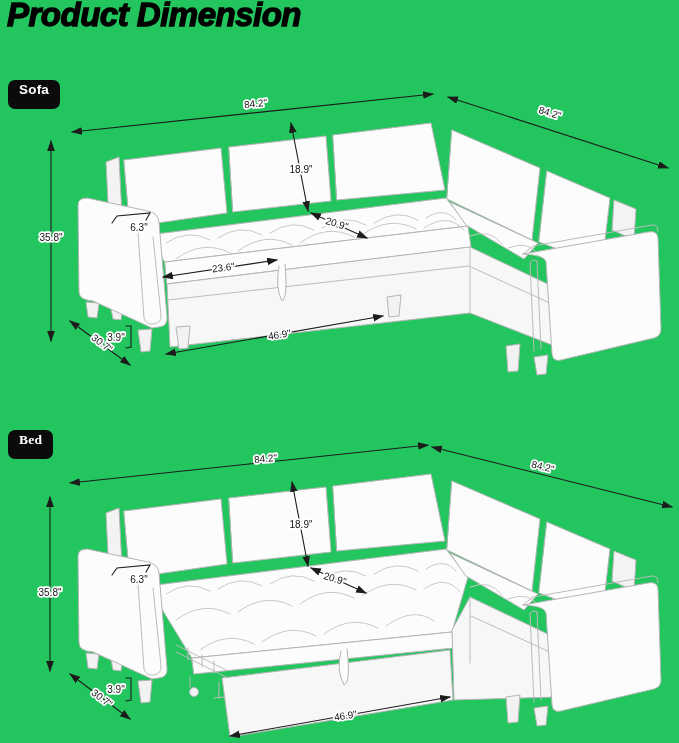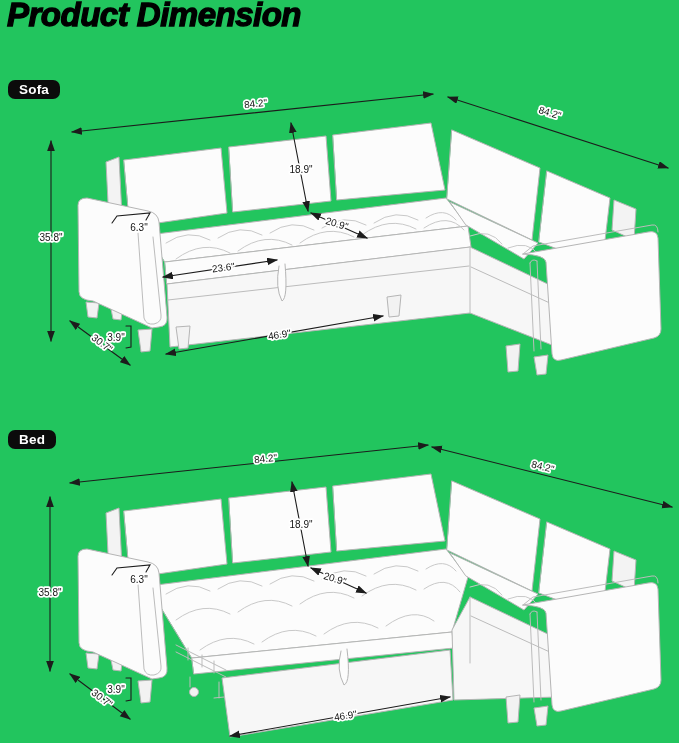--- a/index.html
+++ b/index.html
@@ -3,23 +3,23 @@
 <meta charset="utf-8">
 <style>
   html,body{margin:0;padding:0;background:#fff;}
   .canvas{position:relative;width:679px;height:743px;background:#22c55e;overflow:hidden;
           font-family:"Liberation Sans",sans-serif;}
   .page-title{position:absolute;left:7px;top:-6px;margin:0;color:#000;
               font:italic 700 33px/42px "Liberation Sans",sans-serif;
               letter-spacing:-0.5px;-webkit-text-stroke:1.3px #000;white-space:nowrap;}
   .badge{position:absolute;left:8px;background:#0b0b0b;color:#fff;
          font:700 13.5px/19px "Liberation Sans",sans-serif;
-         padding:0 11px;height:19px;border-radius:7px;letter-spacing:.2px;}
+         padding:0 11px;height:29px;border-radius:7px;letter-spacing:.2px;}
   .badge-sofa{top:80px;}
-  .badge-bed{top:430px;}
+  .badge-bed{top:430px;font-family:Liberation Serif, serif;}
   svg.fig{position:absolute;left:0;}
   .fig-sofa{top:85px;}
   .fig-bed{top:430px;}
   
   .art{stroke:#b5b5b5;stroke-width:1;fill:#fcfcfc;stroke-linejoin:round;stroke-linecap:round;}
   .art-dark{stroke:#b5b5b5;stroke-width:1;fill:#f3f3f3;stroke-linejoin:round;}
   .art-front{stroke:#b5b5b5;stroke-width:1;fill:#f7f7f7;stroke-linejoin:round;}
   .art-line{stroke:#bcbcbc;stroke-width:1;fill:none;stroke-linecap:round;}
   .tuft{stroke:#c9c9c9;stroke-width:1;fill:none;stroke-linecap:round;}
   .leg{stroke:#b5b5b5;stroke-width:1;fill:#f2f2f2;stroke-linejoin:round;}

